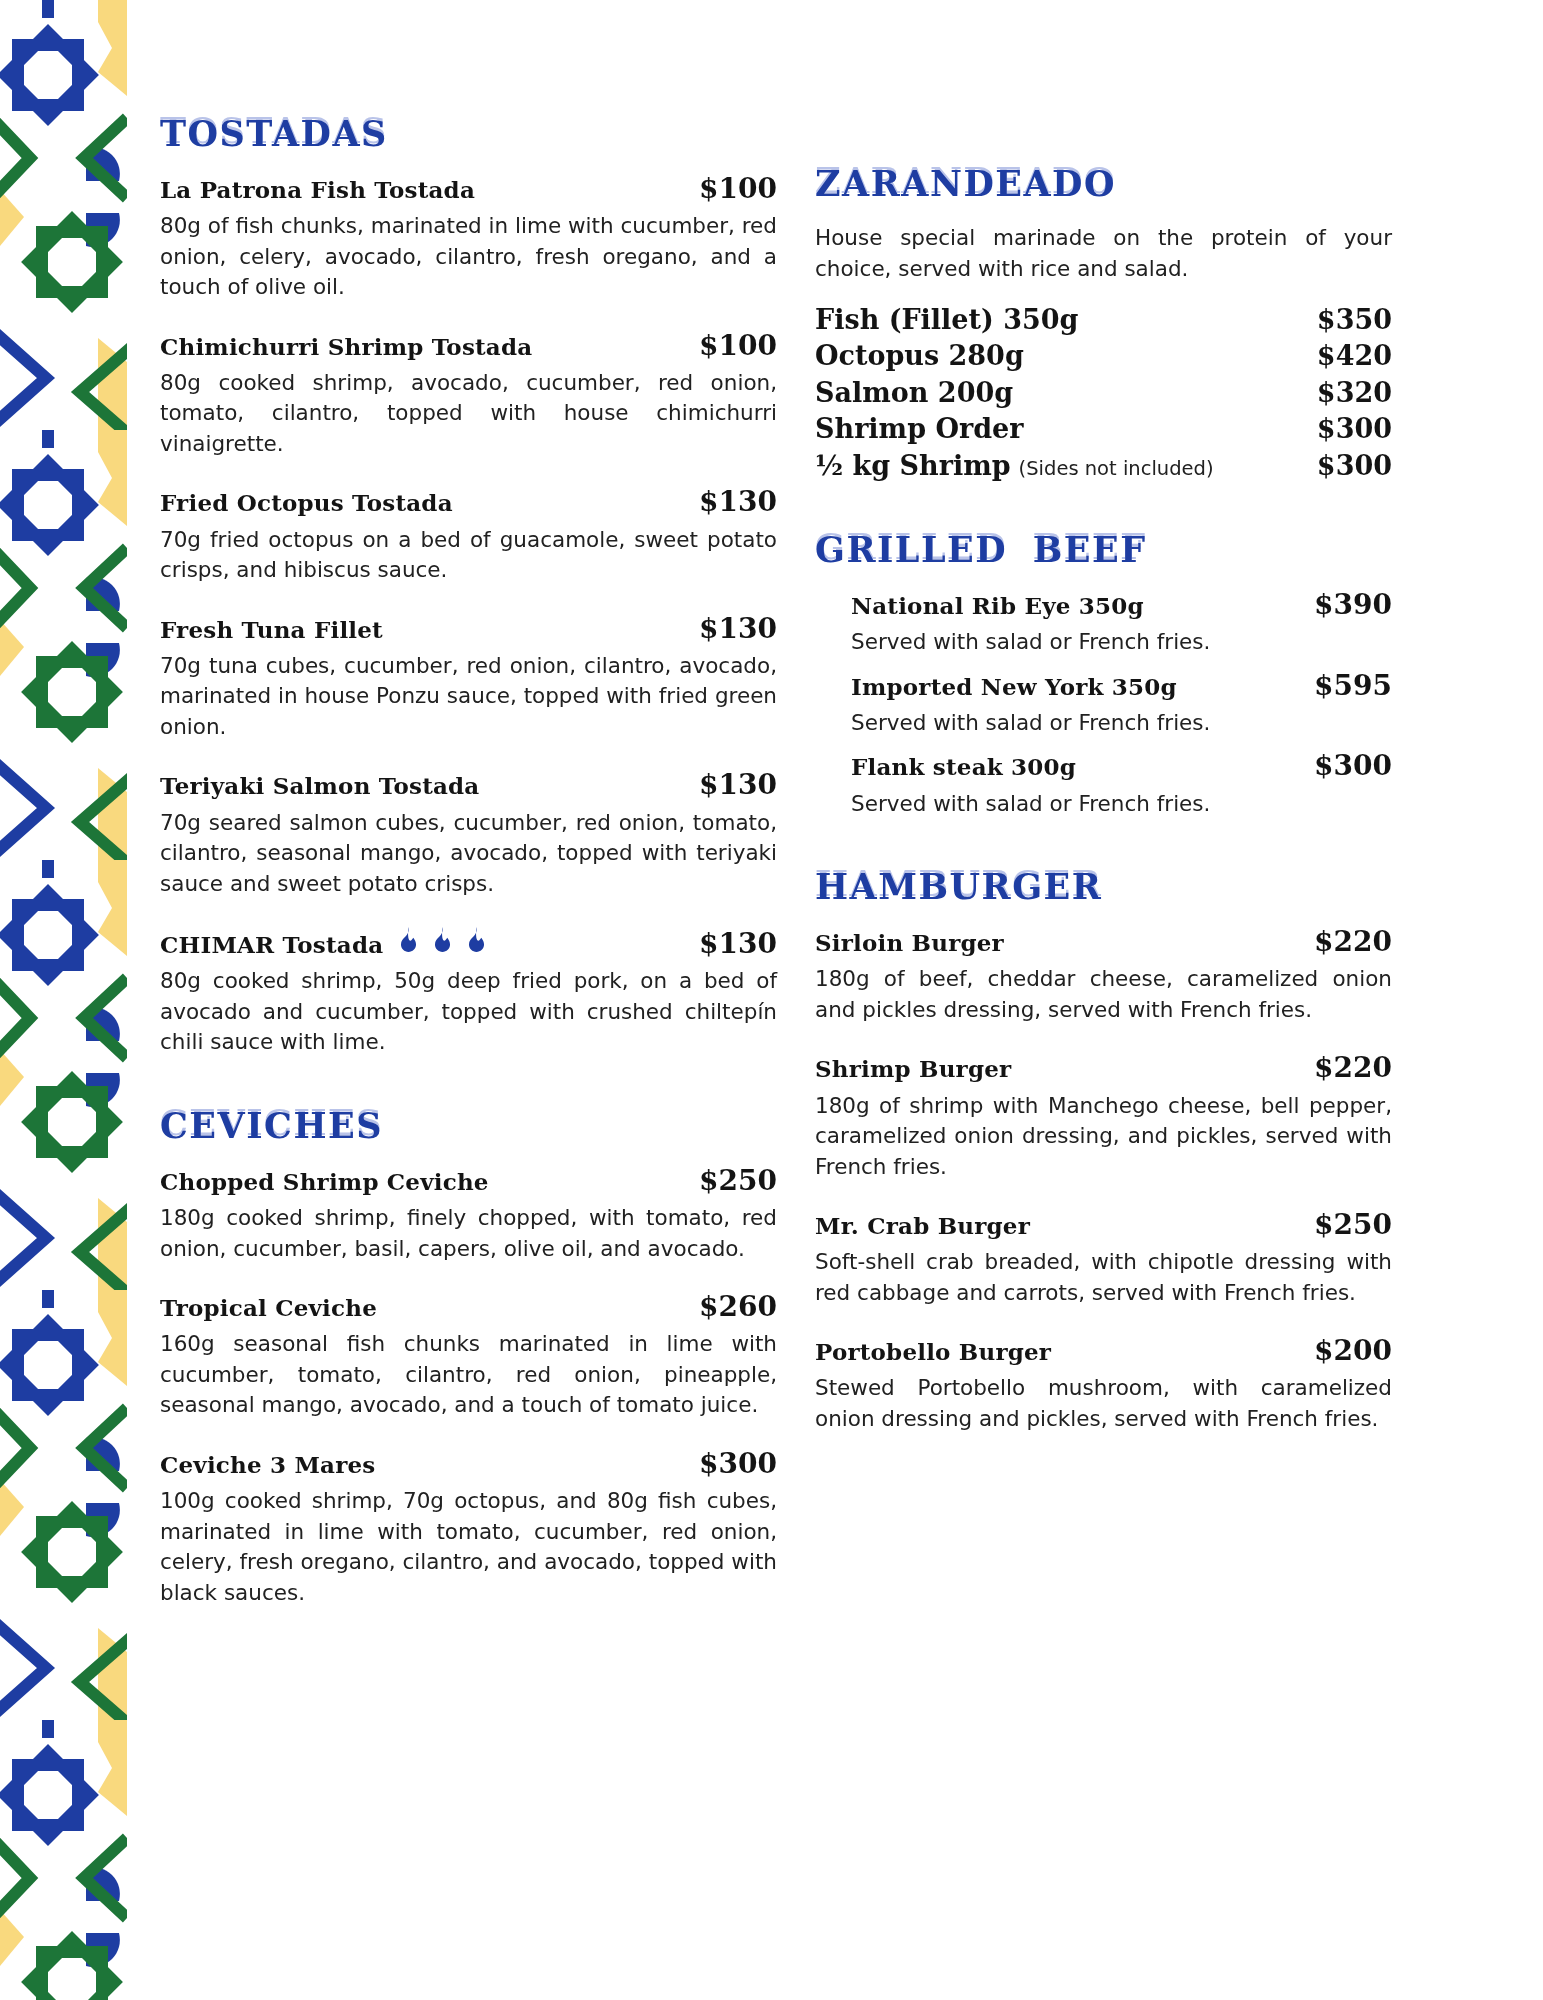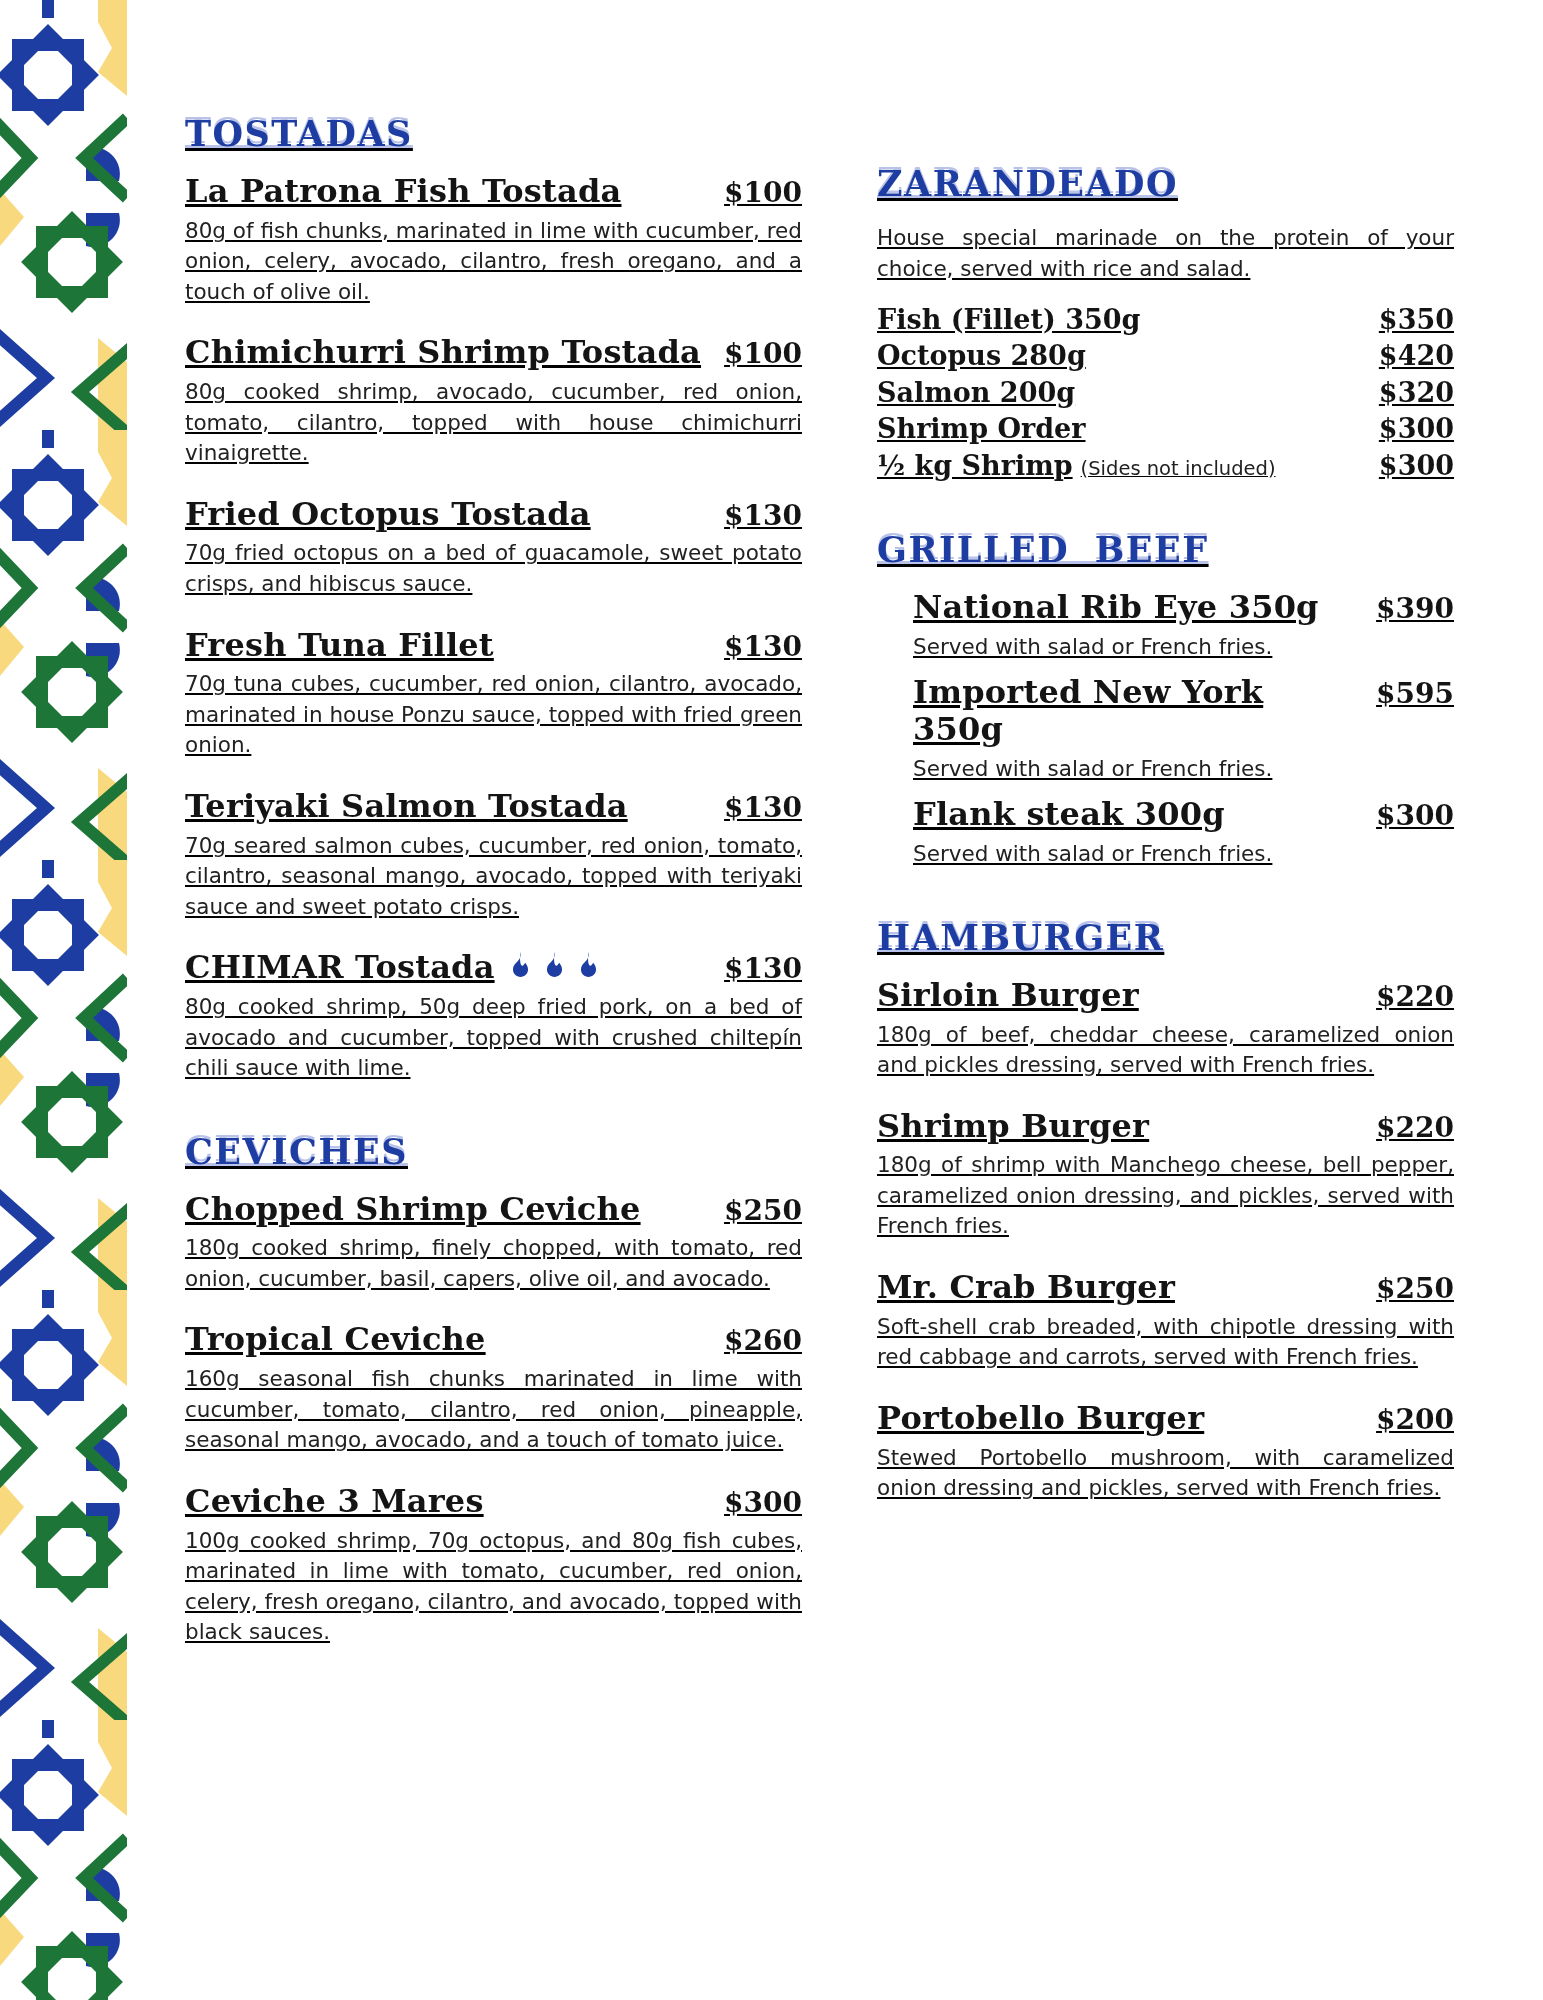--- a/index.html
+++ b/index.html
@@ -16,45 +16,44 @@
     width:1543px;height:2000px;
     background:#ffffff;
     font-family:"DejaVu Sans", sans-serif;
     overflow:hidden;
     position:relative;
   }
   .border-pattern{
     position:absolute;left:0;top:0;width:127px;height:2000px;display:block;
   }
   .content{
-    position:absolute;left:185px;top:116px;
+    position:absolute;left:160px;top:116px;
     width:1267px;
     display:grid;
     grid-template-columns:617px 577px;
-    column-gap:75px;
-    text-decoration:underline;
+    column-gap:38px;
   }
   .section-heading{
     font-family:"DejaVu Serif", serif;
     font-weight:800;
     font-size:35px;
     line-height:1;
     letter-spacing:1.5px;
     word-spacing:12px;
     color:var(--blue);
     text-shadow:0 -3px 0 var(--blue-soft);
     margin:0 0 22px 0;
     text-transform:uppercase;
   }
   section + section .section-heading{margin-top:50px;}
   .menu-item{margin-bottom:27px;}
   .item-head{display:flex;align-items:baseline;}
   .item-name{
     font-family:"DejaVu Serif", serif;font-weight:700;
-    font-size:32px;line-height:1.15;color:var(--ink);
+    font-size:23px;line-height:1.15;color:var(--ink);
     letter-spacing:.2px;
   }
   .item-price{
     margin-left:auto;
     font-family:"DejaVu Serif", serif;font-weight:700;
     font-size:28px;line-height:1.15;color:var(--ink);
     padding-left:14px;white-space:nowrap;
   }
   .item-desc{
     font-size:21.5px;line-height:1.42;color:var(--desc);

